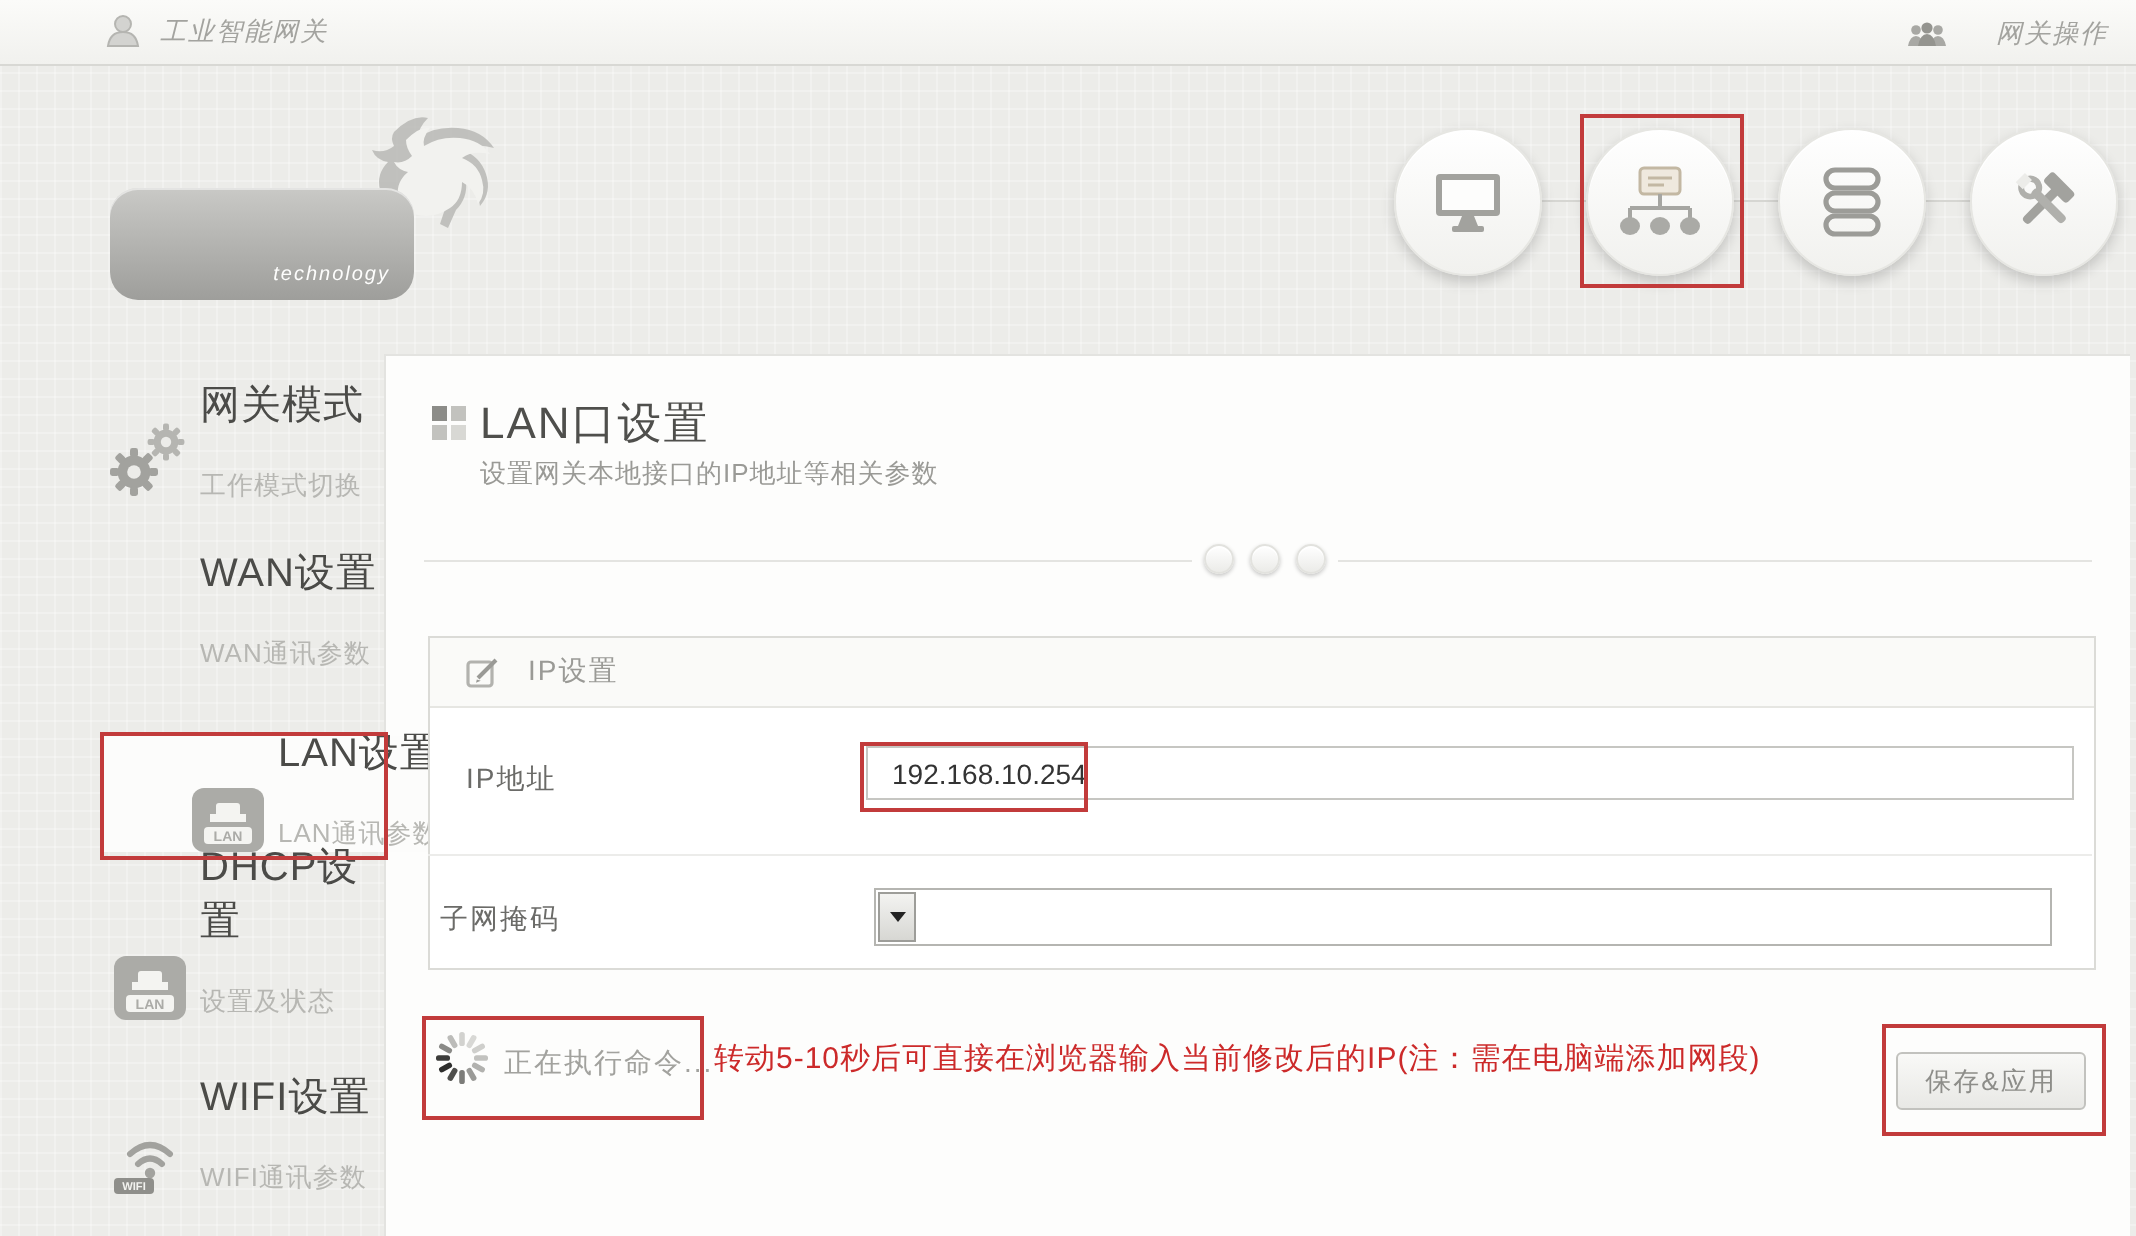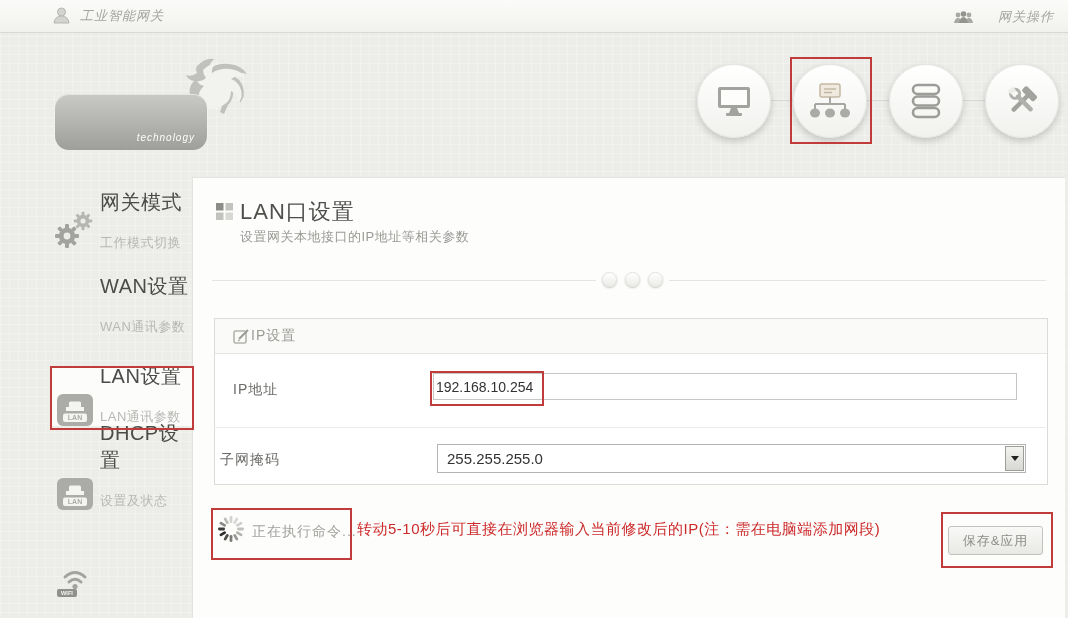--- a/index.html
+++ b/index.html
@@ -36,41 +36,41 @@
     background:linear-gradient(#ffffff,#f1f1ee);
     border:1px solid #e6e6e2;
     box-shadow:0 3px 7px rgba(0,0,0,.18), inset 0 1px 0 #fff;
     display:flex;align-items:center;justify-content:center;cursor:pointer;}
   
   .side-item{left:50px;width:142px;display:flex;align-items:flex-end;cursor:pointer;}
   .side-icon{width:50px;display:flex;justify-content:center;flex:none;}
   .side-text{flex:1;}
   .side-title{font-size:20px;color:#4b4b48;letter-spacing:.5px;}
   .side-sub{font-size:13px;color:#b7b7b3;margin-top:18px;letter-spacing:.5px;}
-  .side-item.active{background:#fcfcfb;}
+  .side-item.active{background:#fcfcfb;padding-left:39px;}
   
   .panel{left:192px;top:177px;width:872px;height:441px;background:#fdfdfc;
     border-top:1px solid #e3e3e0;border-left:1px solid #e3e3e0;}
   .sec-title{left:240px;top:197px;font-size:22px;color:#4f4f4c;letter-spacing:1px;}
   .sec-sub{left:240px;top:228px;font-size:13px;color:#9a9a96;letter-spacing:.5px;}
   .divider{left:212px;top:280px;width:834px;height:1px;background:#e4e4e1;}
   .dots{left:596px;top:272px;display:flex;gap:8px;background:#fdfdfc;padding:0 6px;}
   .dot{width:13px;height:13px;border-radius:50%;
     background:linear-gradient(#ffffff,#ebebe8);border:1px solid #e2e2de;
     box-shadow:0 1px 2px rgba(0,0,0,.22), inset 0 1px 0 #fff;}
   
   .ip-box{left:214px;top:318px;width:832px;height:165px;background:#ffffff;
     border:1px solid #dbdbd7;}
   .ip-box-head{height:34px;background:#fafaf8;border-bottom:1px solid #e6e6e2;
-    display:flex;align-items:center;padding-left:18px;gap:2px;}
+    display:flex;align-items:center;padding-left:18px;gap:15px;}
   .ip-box-title{font-size:14px;color:#9a9a96;letter-spacing:1px;}
   .row-divider{left:214px;top:427px;width:832px;height:1px;background:#ececea;}
   .field-label{font-size:14px;color:#6b6b68;letter-spacing:1px;}
   .ip-input{left:433px;top:373px;width:578px;height:25px;border:1px solid #c6c6c2;
-    font-size:14px;color:#333;padding:0 2px;font-family:inherit;background:#fff;}
+    font-size:14px;color:#333;padding:0 12px;font-family:inherit;background:#fff;}
   .subnet-select{left:437px;top:444px;width:587px;height:27px;border:1px solid #b5b5b1;
     background:#fff;display:flex;align-items:center;cursor:pointer;}
   .subnet-value{flex:1;font-size:15px;color:#333;padding-left:9px;}
   .select-btn{width:17px;height:23px;margin:1px;background:linear-gradient(#f3f3f1,#d7d7d3);
     border:1px solid #9d9d99;display:flex;align-items:center;justify-content:center;}
   .select-arrow{width:0;height:0;border-left:4px solid transparent;
     border-right:4px solid transparent;border-top:5px solid #222;}
   
   .loading-text{left:252px;top:523px;font-size:14px;color:#a2a29e;letter-spacing:1px;}
   .hint-text{left:357px;top:520px;font-size:15px;color:#cc2a2a;letter-spacing:.5px;}
@@ -277,20 +277,24 @@
 <div class="abs side-item" style="top:540px;height:58px;">
   <div class="side-icon">
     <svg width="38" height="34" viewBox="0 0 38 34">
       <path d="M9 13 q10-9 20 0" fill="none" stroke="#a2a29e" stroke-width="3" stroke-linecap="round"></path>
       <path d="M13 18 q6-5.5 12 0" fill="none" stroke="#a2a29e" stroke-width="3" stroke-linecap="round"></path>
       <circle cx="19" cy="22.5" r="2.6" fill="#a2a29e"></circle>
       <rect x="1" y="25" width="20" height="8" rx="2" fill="#8f8f8b"></rect>
       <text x="11" y="31.2" font-size="5.6" font-weight="bold" fill="#f2f2ef" text-anchor="middle">WIFI</text>
     </svg>
   </div>
+  <div class="side-text">
+    <div class="side-title">WIFI设置</div>
+    <div class="side-sub">WIFI通讯参数</div>
+  </div>
 </div>
 
 <svg class="abs" style="left:216px;top:203px;" width="17" height="17" viewBox="0 0 17 17">
   <rect x="0" y="0" width="7.5" height="7.5" fill="#8c8c88"></rect>
   <rect x="9.5" y="0" width="7.5" height="7.5" fill="#c2c2be"></rect>
   <rect x="0" y="9.5" width="7.5" height="7.5" fill="#c2c2be"></rect>
   <rect x="9.5" y="9.5" width="7.5" height="7.5" fill="#d8d8d4"></rect>
 </svg>
 <div class="abs sec-title">LAN口设置</div>
 <div class="abs sec-sub">设置网关本地接口的IP地址等相关参数</div>
@@ -312,21 +316,20 @@
     <span class="ip-box-title">IP设置</span>
   </div>
 </div>
 <div class="abs row-divider"></div>
 
 <div class="abs field-label" style="left:233px;top:381px;">IP地址</div>
 <input class="abs ip-input" type="text" value="192.168.10.254" style="">
 
 <div class="abs field-label" style="left:220px;top:451px;">子网掩码</div>
 <div class="abs subnet-select">
-  <span class="subnet-value">255.255.255.0</span>
   <span class="select-btn">
     <span class="select-arrow"></span>
   </span>
 </div>
 
 <svg class="abs" style="left:216px;top:514px;" width="30" height="30" viewBox="0 0 30 30">
   <g transform="translate(15 15)">
     <g transform="rotate(0)">
         <rect x="-1.4" y="-13" width="2.8" height="7" rx="1.3" fill="#d2d2cf"></rect>
       </g>

